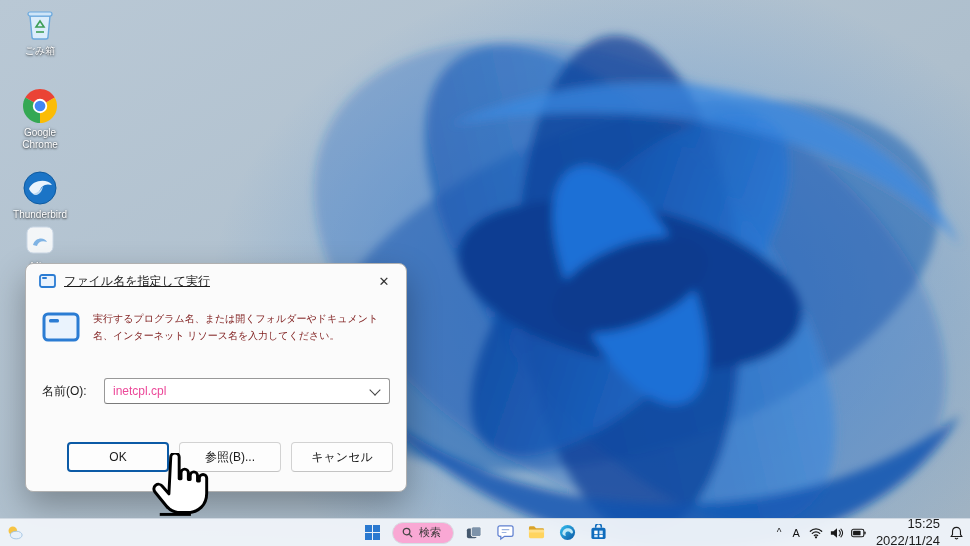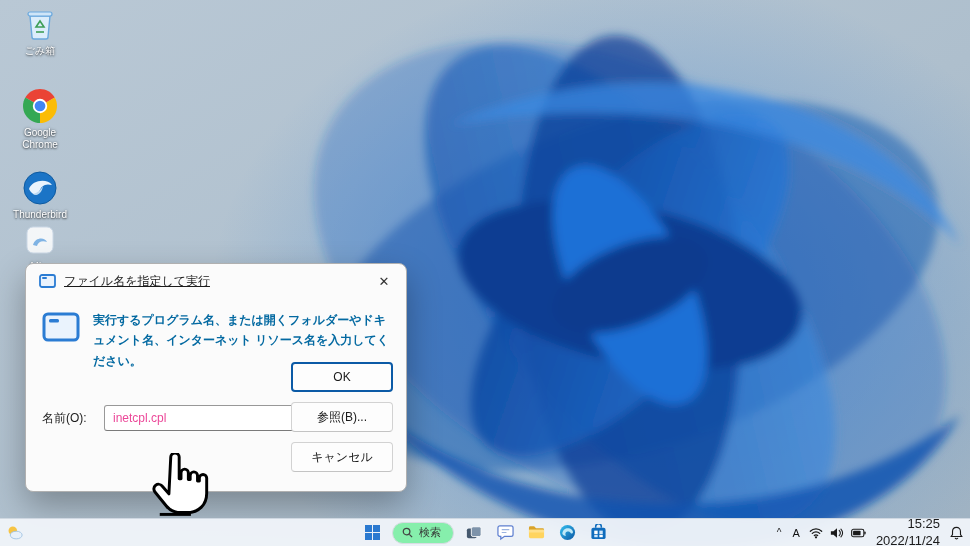--- a/index.html
+++ b/index.html
@@ -15,45 +15,45 @@
 
   
   .dialog{position:absolute;left:25px;top:263px;width:380px;height:227px;background:#fbfbfb;
     border:1px solid #b0b0b0;border-radius:8px;box-shadow:0 14px 34px rgba(0,0,0,.30);}
   .dialog-titlebar{height:34px;display:flex;align-items:center;padding-left:13px;}
   .dialog-title{font-size:12px;color:#1b1b1b;margin-left:8px;text-decoration:underline;}
   .close-btn{margin-left:auto;width:44px;height:34px;display:flex;align-items:center;justify-content:center;
     font-size:13px;color:#333;border-top-right-radius:8px;}
   .dialog-body{padding:4px 16px 0 16px;position:relative;height:calc(100% - 38px);}
   .desc-row{display:flex;gap:13px;margin-top:8px;}
-  .desc-text{font-size:12px;line-height:1.7;color:#0369a1;width:300px;font-weight:bold;}
+  .desc-text{font-size:10px;line-height:1.7;color:#7f1d1d;width:300px;}
   .name-row{display:flex;align-items:center;margin-top:34px;}
   .name-label{font-size:12px;color:#1b1b1b;width:62px;flex:none;}
   .combobox{flex:1;height:26px;position:relative;}
   .combobox input{width:100%;height:100%;box-sizing:border-box;border:1px solid #989898;border-bottom-color:#7a7a7a;
     border-radius:3px;padding:0 26px 0 8px;font-size:12px;color:#ec4899;background:#fff;outline:none;
     font-family:"Liberation Sans","DejaVu Sans",sans-serif;}
   .combo-chevron{position:absolute;right:11px;top:8px;width:7px;height:7px;
     border-right:1.4px solid #444;border-bottom:1.4px solid #444;transform:rotate(45deg);}
-  .buttons-row{position:absolute;right:13px;bottom:19px;display:flex;gap:10px;flex-direction:column;}
+  .buttons-row{position:absolute;right:13px;bottom:19px;display:flex;gap:10px;}
   .btn{height:28px;min-width:84px;border-radius:4px;border:1px solid #d2d2d2;border-bottom-color:#c3c3c3;
     background:#fdfdfd;font-size:12px;color:#1b1b1b;display:flex;align-items:center;justify-content:center;padding:0 8px;
     font-family:"Liberation Sans","DejaVu Sans",sans-serif;}
   .btn.focused{border:2px solid #0b5aa6;min-width:82px;height:26px;}
 
   
   .cursor{position:absolute;left:146px;top:453px;width:66px;height:66px;pointer-events:none;z-index:40;}
 
   
   .taskbar{position:absolute;left:0;right:0;bottom:0;height:27px;background:rgba(239,244,249,.96);
     border-top:1px solid rgba(200,210,220,.8);display:flex;align-items:center;z-index:30;}
   .tb-left{position:absolute;left:3px;top:0;bottom:0;display:flex;align-items:center;}
   .tb-center{position:absolute;left:50%;transform:translateX(-50%);display:flex;align-items:center;gap:9px;height:100%;}
   .tb-icon{width:22px;height:22px;display:flex;align-items:center;justify-content:center;border-radius:4px;}
-  .search-pill{display:flex;align-items:center;gap:6px;height:20px;padding:0 12px 0 9px;background:#86efac;
+  .search-pill{display:flex;align-items:center;gap:6px;height:20px;padding:0 12px 0 9px;background:#f9a8d4;
     border:1px solid #d8dde3;border-radius:11px;font-size:11px;color:#333;}
   .tb-tray{position:absolute;right:4px;top:0;bottom:0;display:flex;align-items:center;gap:7px;}
   .tray-chevron{font-size:10px;color:#222;padding:0 2px;}
   .ime{font-size:11px;color:#111;padding:0 2px;}
   .clock{text-align:right;font-size:13px;line-height:1.3;color:#1b1b1b;padding:0 3px;}
 </style>
 </head>
 <body>
 
 <div class="screen">

